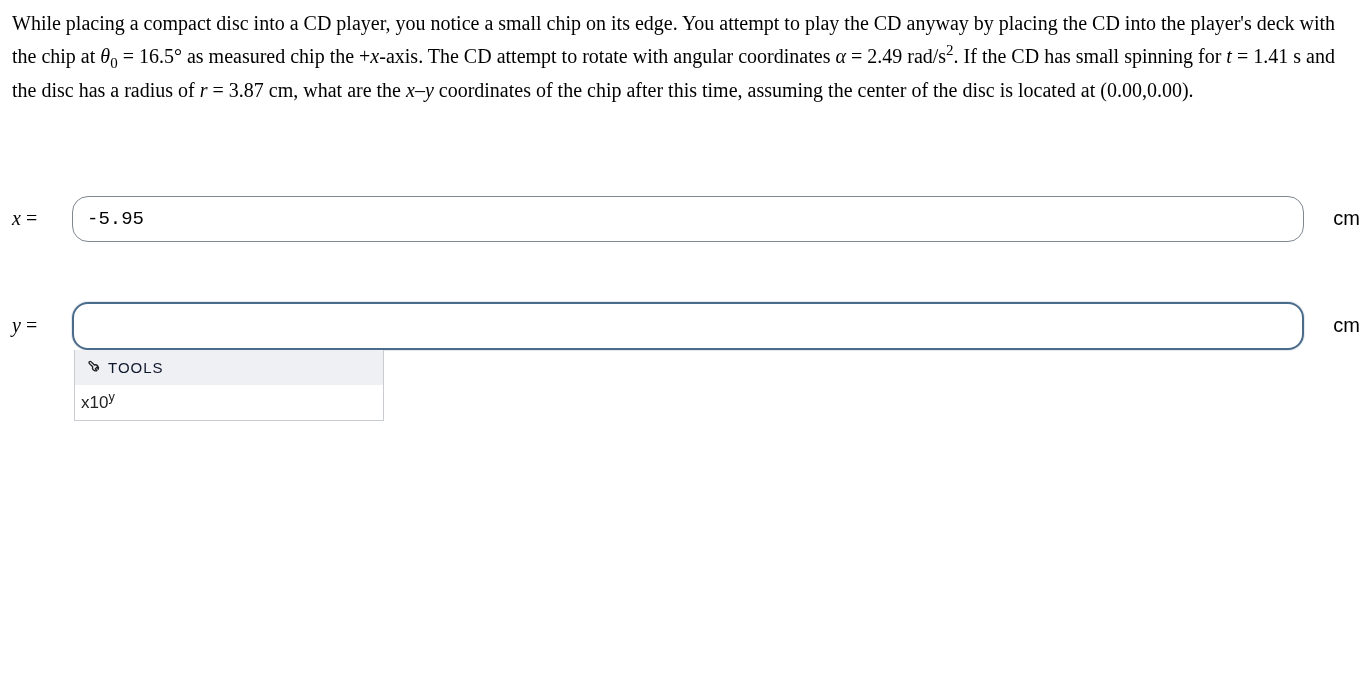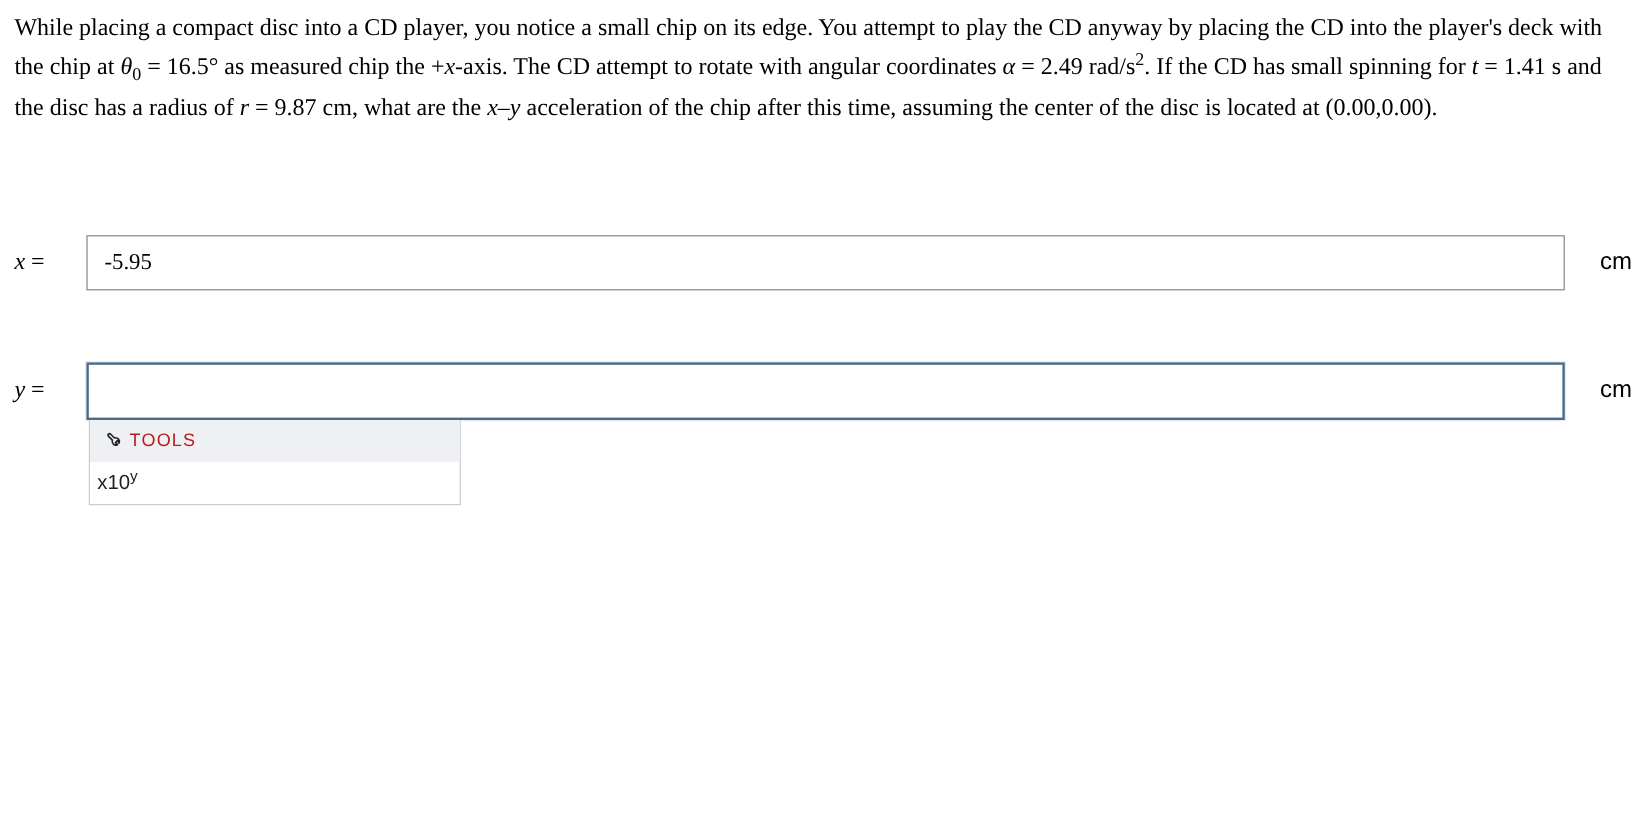--- a/index.html
+++ b/index.html
@@ -29,23 +29,23 @@
     min-width: 50px;
     font-style: italic;
     white-space: nowrap;
     padding-right: 10px;
   }
   .label .eq { font-style: normal; }
   .answer-input {
     flex: 1;
     height: 44px;
     border: 1px solid #808892;
-    border-radius: 0;
+    border-radius: 16px;
     font-size: 19px;
-    font-family: Liberation Serif, serif;
+    font-family: Liberation Mono, monospace;
     padding: 0 14px;
     outline: none;
     background: #fff;
     color: #000;
   }
   .answer-input.focused {
     border: 2px solid #4a6b8a;
     box-shadow: 0 0 0 1px rgba(74,107,138,0.15);
   }
   .unit {
@@ -63,21 +63,21 @@
     border-top: none;
     width: 308px;
     background: #fff;
   }
   .tools-header {
     background: #eef0f4;
     padding: 6px 10px;
     font-family: Arial, Helvetica, sans-serif;
     font-size: 15px;
     letter-spacing: 1px;
-    color: #b91c1c;
+    color: #0f172a;
     display: flex;
     align-items: center;
     gap: 8px;
   }
   .wrench {
     display: inline-block;
     transform: rotate(90deg);
   }
   .tools-body {
     padding: 2px 6px 4px 6px;
@@ -86,21 +86,21 @@
     color: #222;
   }
 </style>
 </head>
 <body>
 
 <div class="question-text">
   <span>While placing a compact disc into a CD player, you notice a small chip on its edge. You attempt to play the CD anyway by</span>
   <span>placing the CD into the player's deck with the chip at </span><span class="italic">θ</span><sub>0</sub><span> = </span><span>16.5°</span><span> as measured chip the +</span><span class="italic">x</span><span>-axis. The CD attempt to rotate</span>
   <span>with angular coordinates </span><span class="italic">α</span><span> = </span><span>2.49 rad/s</span><sup>2</sup><span>. If the CD has small spinning for </span><span class="italic">t</span><span> = </span><span>1.41 s</span><span> and the disc has a radius of</span>
-  <span class="italic">r</span><span> = </span><span>9.87 cm</span><span>, what are the </span><span class="italic">x</span><span>–</span><span class="italic">y</span><span> acceleration of the chip after this time, assuming the center of the disc is located at</span>
+  <span class="italic">r</span><span> = </span><span>3.87 cm</span><span>, what are the </span><span class="italic">x</span><span>–</span><span class="italic">y</span><span> coordinates of the chip after this time, assuming the center of the disc is located at</span>
   <span>(0.00,0.00).</span>
 </div>
 
 <div class="answer-block">
   <div class="label">
     <span>x</span><span class="eq"> = </span>
   </div>
   <input class="answer-input" type="text" value="-5.95" style="">
   <div class="unit">cm</div>
 </div>

